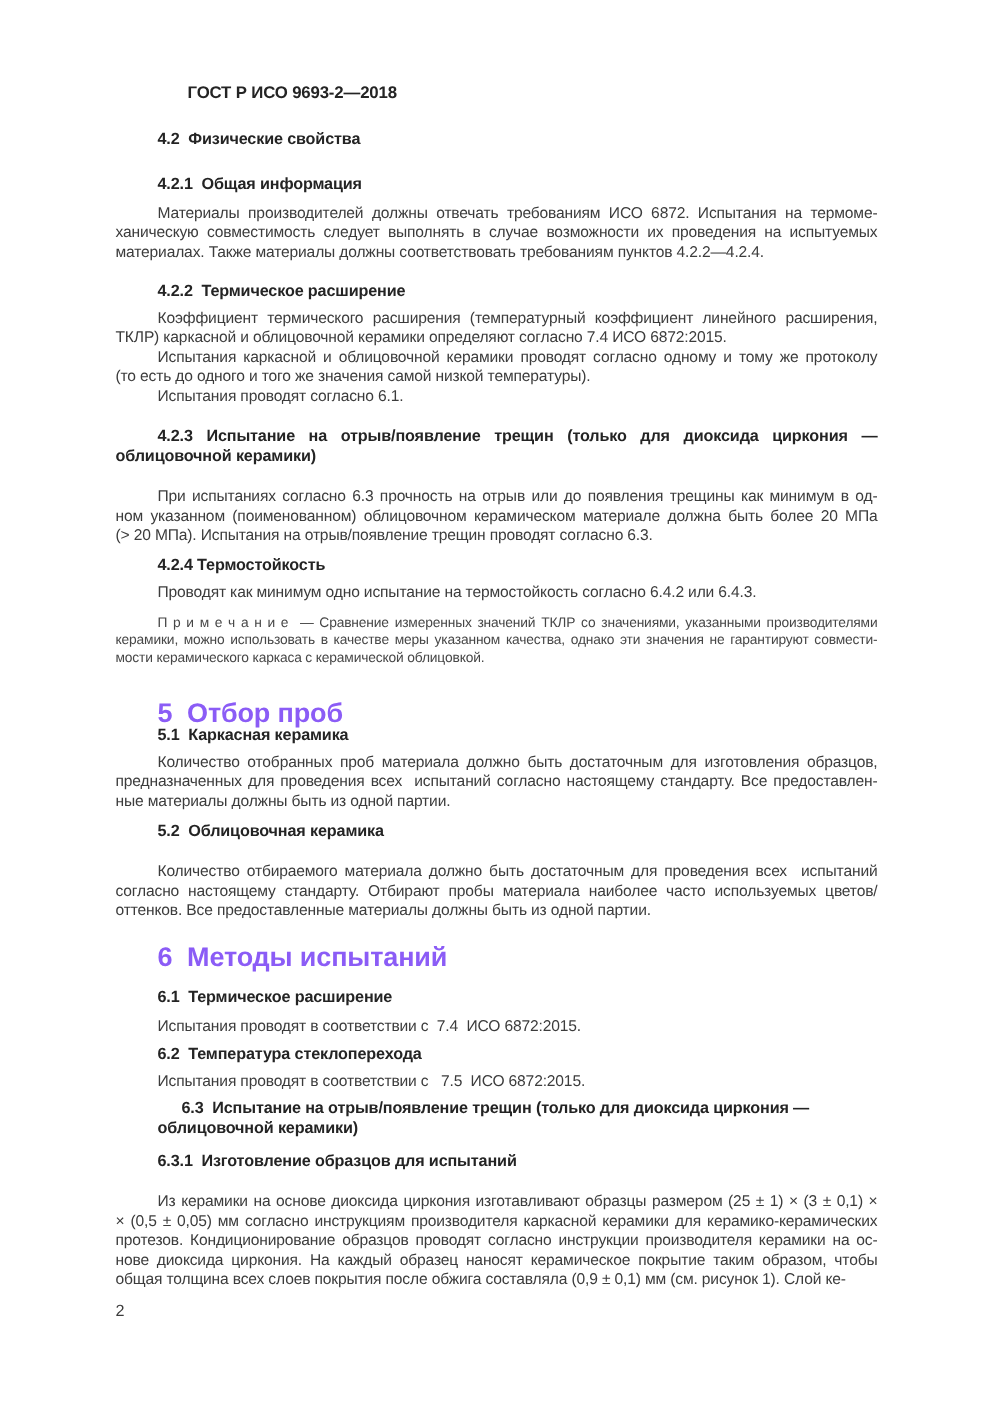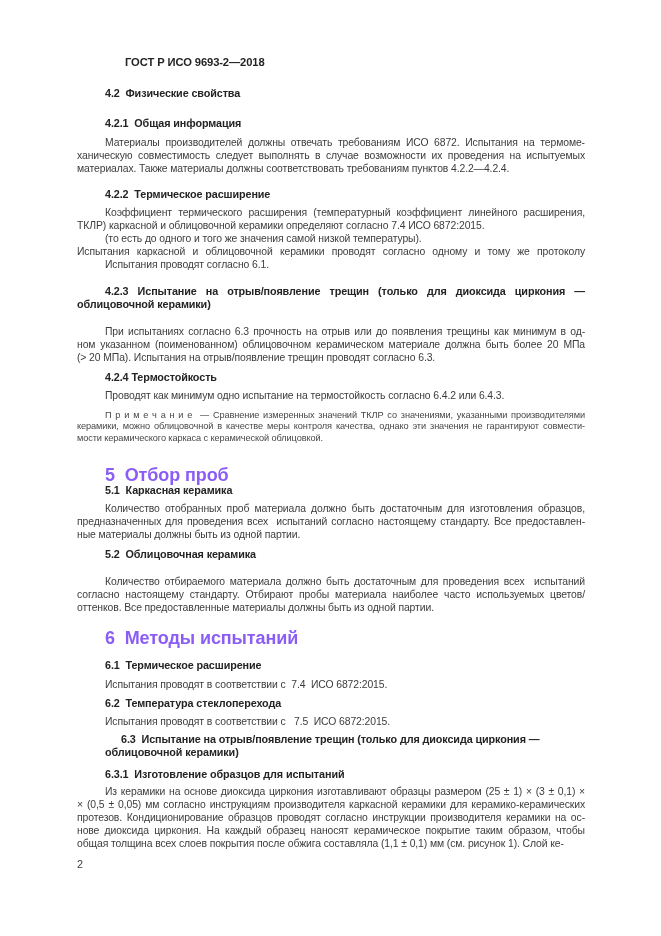--- a/index.html
+++ b/index.html
@@ -66,21 +66,21 @@
   .page-number {
     font-size: 10.8px;
     color: #3c3c3c;
   }
   .mt4 { margin-top: 14px; }
   .mt5 { margin-top: 5px; }
   .mt6 { margin-top: 6px; }
   .mt7 { margin-top: 7px; }
   .mt8 { margin-top: 8px; }
   .mt9 { margin-top: 9px; }
-  .mt10 { margin-top: 4px; }
+  .mt10 { margin-top: 14px; }
   .mt12 { margin-top: 12px; }
   .mt13 { margin-top: 13px; }
   .mt14 { margin-top: 0; }
   .mt16 { margin-top: 16px; }
   .mt17 { margin-top: 17px; }
   .mt18 { margin-top: 18px; }
   .mt23 { margin-top: 23px; }
 </style>
 </head>
 <body>
@@ -95,22 +95,22 @@
       <div class="line">ханическую совместимость следует выполнять в случае возможности их проведения на испытуемых</div>
       <div class="line last">материалах. Также материалы должны соответствовать требованиям пунктов 4.2.2—4.2.4.</div>
     </div>
 
   <div class="h3 mt13">4.2.2&nbsp; Термическое расширение</div>
   <div class="para mt5">
       <div class="line">Коэффициент термического расширения (температурный коэффициент линейного расширения,</div>
       <div class="line last">ТКЛР) каркасной и облицовочной керамики определяют согласно 7.4 ИСО 6872:2015.</div>
     </div>
   <div class="para">
+      <div class="line">Испытания каркасной и облицовочной керамики проводят согласно одному и тому же протоколу</div>
       <div class="line last">(то есть до одного и того же значения самой низкой температуры).</div>
-      <div class="line">Испытания каркасной и облицовочной керамики проводят согласно одному и тому же протоколу</div>
     </div>
   <div class="para">
       <div class="line last">Испытания проводят согласно 6.1.</div>
     </div>
 
   <div class="para bold mt4">
       <div class="line">4.2.3 Испытание на отрыв/появление трещин (только для диоксида циркония&nbsp;—</div>
       <div class="line last">облицовочной керамики)</div>
     </div>
   <div class="para mt4">
@@ -118,21 +118,21 @@
       <div class="line">ном указанном (поименованном) облицовочном керамическом материале должна быть более 20 МПа</div>
       <div class="line last">(&gt; 20 МПа). Испытания на отрыв/появление трещин проводят согласно 6.3.</div>
     </div>
 
   <div class="h3 mt7">4.2.4 Термостойкость</div>
   <div class="para mt5">
       <div class="line last">Проводят как минимум одно испытание на термостойкость согласно 6.4.2 или 6.4.3.</div>
     </div>
   <div class="para note mt8">
       <div class="line">П р и м е ч а н и е&nbsp; — Сравнение измеренных значений ТКЛР со значениями, указанными производителями</div>
-      <div class="line">керамики, можно облицовочной в качестве меры контроля качества, однако эти значения не гарантируют совмести-</div>
+      <div class="line">керамики, можно использовать в качестве меры указанном качества, однако эти значения не гарантируют совмести-</div>
       <div class="line last">мости керамического каркаса с керамической облицовкой.</div>
     </div>
 
   <div class="h2 mt23">5&nbsp; Отбор проб</div>
   <div class="h3 mt14">5.1&nbsp; Каркасная керамика</div>
   <div class="para mt5">
       <div class="line">Количество отобранных проб материала должно быть достаточным для изготовления образцов,</div>
       <div class="line">предназначенных для проведения всех&nbsp; испытаний согласно настоящему стандарту. Все предоставлен-</div>
       <div class="line last">ные материалы должны быть из одной партии.</div>
     </div>
@@ -156,17 +156,17 @@
   <div class="para bold h-left mt5">
       <div class="line">6.3&nbsp; Испытание на отрыв/появление трещин (только для диоксида циркония —</div>
       <div class="line last">облицовочной керамики)</div>
     </div>
   <div class="h3 mt9">6.3.1&nbsp; Изготовление образцов для испытаний</div>
   <div class="para mt10">
       <div class="line">Из керамики на основе диоксида циркония изготавливают образцы размером (25 ± 1) × (3 ± 0,1) ×</div>
       <div class="line">× (0,5 ± 0,05) мм согласно инструкциям производителя каркасной керамики для керамико-керамических</div>
       <div class="line">протезов. Кондиционирование образцов проводят согласно инструкции производителя керамики на ос-</div>
       <div class="line">нове диоксида циркония. На каждый образец наносят керамическое покрытие таким образом, чтобы</div>
-      <div class="line last">общая толщина всех слоев покрытия после обжига составляла (1,1 ± 0,1) мм (см. рисунок 1). Слой ке-</div>
+      <div class="line last">общая толщина всех слоев покрытия после обжига составляла (0,9 ± 0,1) мм (см. рисунок 1). Слой ке-</div>
     </div>
 
   <div class="page-number mt8">2</div>
 </div>
 
 </body></html>

